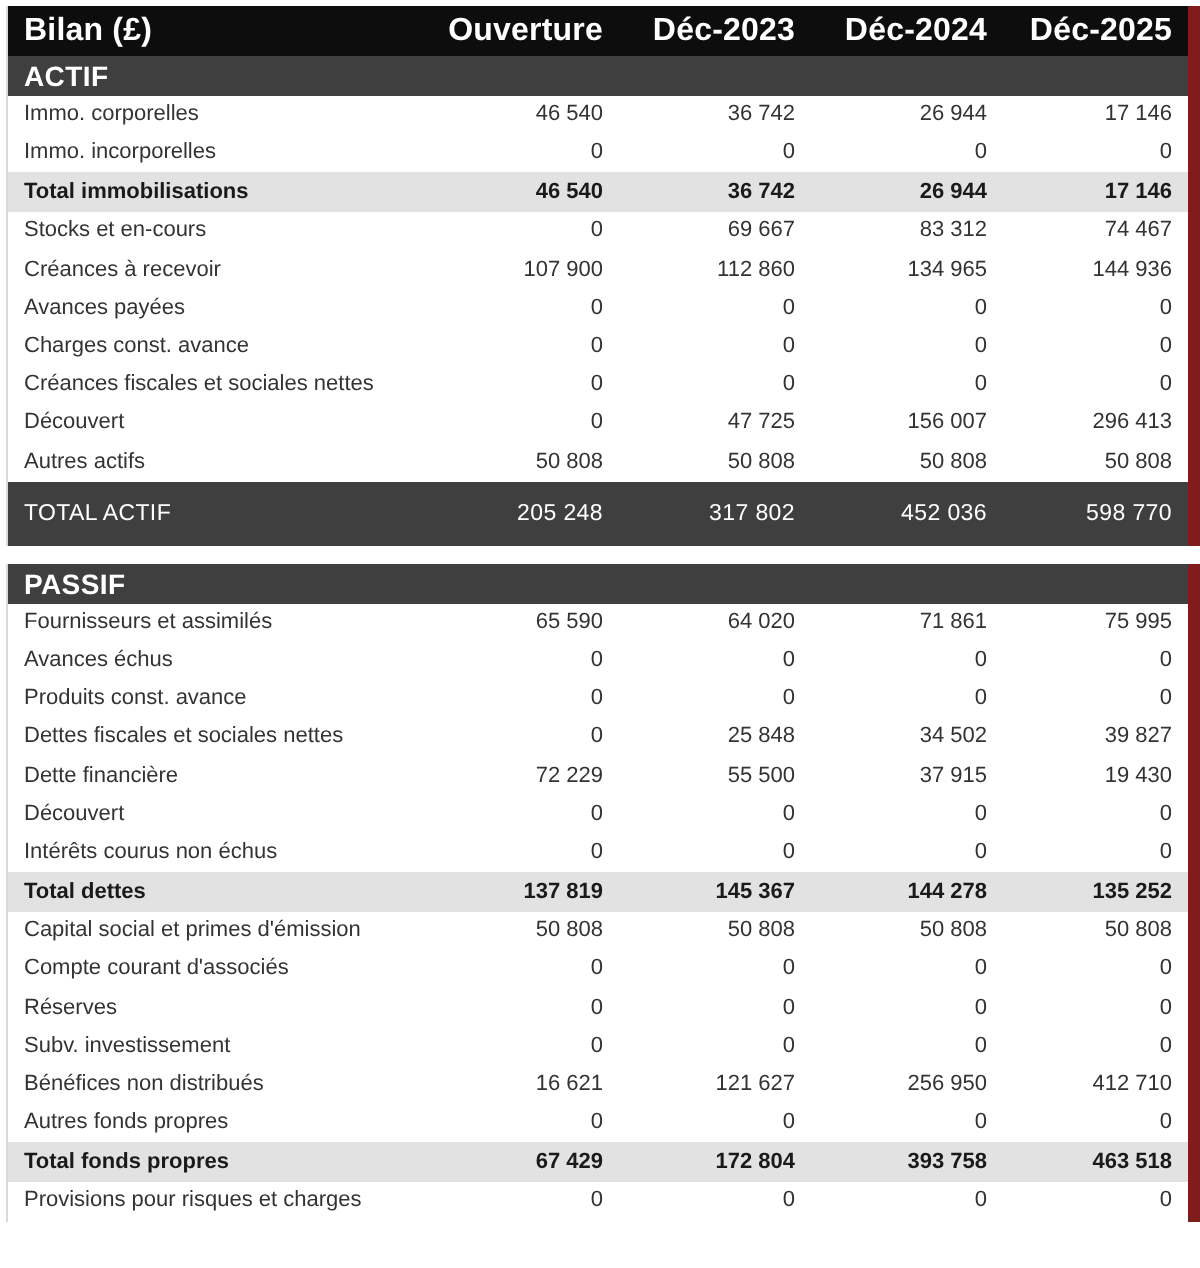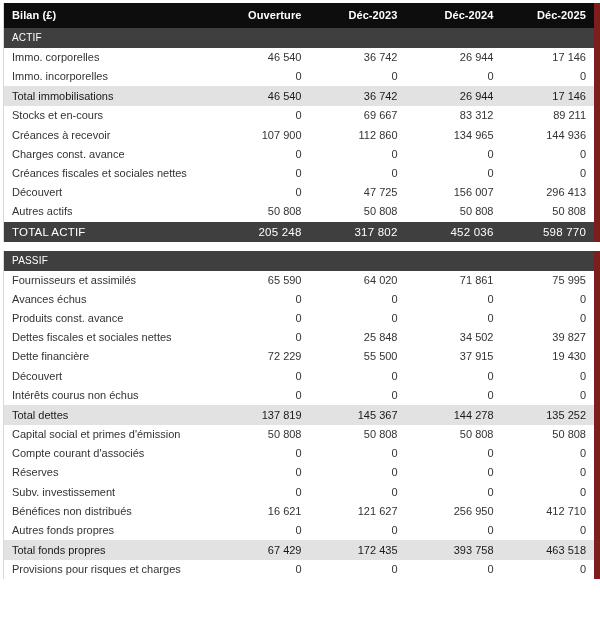--- a/index.html
+++ b/index.html
@@ -48,51 +48,51 @@
   .balance .lbl { text-align: left; }
   .balance .num { text-align: right; font-variant-numeric: tabular-nums; }
 
   
   tr.row-header td {
     background: #0d0d0d;
     color: #ffffff;
     font-weight: bold;
     height: 25px;
     line-height: 25px;
-    font-size: 11px;
+    font-size: 16px;
     letter-spacing: .1px;
   }
 
   
   tr.row-section td {
     background: #3f3f3f;
     color: #ffffff;
-    font-weight: normal;
+    font-weight: bold;
     height: 20px;
     line-height: 20px;
-    font-size: 10px;
+    font-size: 14px;
     letter-spacing: .2px;
   }
 
   
   tr.row-grand td {
     background: #3f3f3f;
     color: #ffffff;
     font-weight: normal;
-    height: 20px;
+    height: 32px;
     line-height: 20px;
     font-size: 11.5px;
     letter-spacing: .2px;
   }
 
   
   tr.row-subtotal td {
     background: #e2e2e2;
     color: #1a1a1a;
-    font-weight: normal;
+    font-weight: bold;
     height: 20px;
     line-height: 20px;
   }
 
   
   tr.row-data td {
     background: #ffffff;
     color: #333333;
   }
 
@@ -156,28 +156,35 @@
           <td class="num">46 540</td>
           <td class="num">36 742</td>
           <td class="num">26 944</td>
           <td class="num edge-right">17 146</td>
         </tr>
         <tr class="row-data">
           <td class="lbl edge-left">Stocks et en-cours</td>
           <td class="num">0</td>
           <td class="num">69 667</td>
           <td class="num">83 312</td>
-          <td class="num edge-right">89 211</td>
+          <td class="num edge-right">74 467</td>
         </tr>
         <tr class="row-data">
           <td class="lbl edge-left">Créances à recevoir</td>
           <td class="num">107 900</td>
           <td class="num">112 860</td>
           <td class="num">134 965</td>
           <td class="num edge-right">144 936</td>
+        </tr>
+        <tr class="row-data">
+          <td class="lbl edge-left">Avances payées</td>
+          <td class="num">0</td>
+          <td class="num">0</td>
+          <td class="num">0</td>
+          <td class="num edge-right">0</td>
         </tr>
         <tr class="row-data">
           <td class="lbl edge-left">Charges const. avance</td>
           <td class="num">0</td>
           <td class="num">0</td>
           <td class="num">0</td>
           <td class="num edge-right">0</td>
         </tr>
         <tr class="row-data">
           <td class="lbl edge-left">Créances fiscales et sociales nettes</td>
@@ -311,21 +318,21 @@
         <tr class="row-data">
           <td class="lbl edge-left">Autres fonds propres</td>
           <td class="num">0</td>
           <td class="num">0</td>
           <td class="num">0</td>
           <td class="num edge-right">0</td>
         </tr>
         <tr class="row-subtotal">
           <td class="lbl edge-left">Total fonds propres</td>
           <td class="num">67 429</td>
-          <td class="num">172 435</td>
+          <td class="num">172 804</td>
           <td class="num">393 758</td>
           <td class="num edge-right">463 518</td>
         </tr>
         <tr class="row-data">
           <td class="lbl edge-left">Provisions pour risques et charges</td>
           <td class="num">0</td>
           <td class="num">0</td>
           <td class="num">0</td>
           <td class="num edge-right">0</td>
         </tr>

